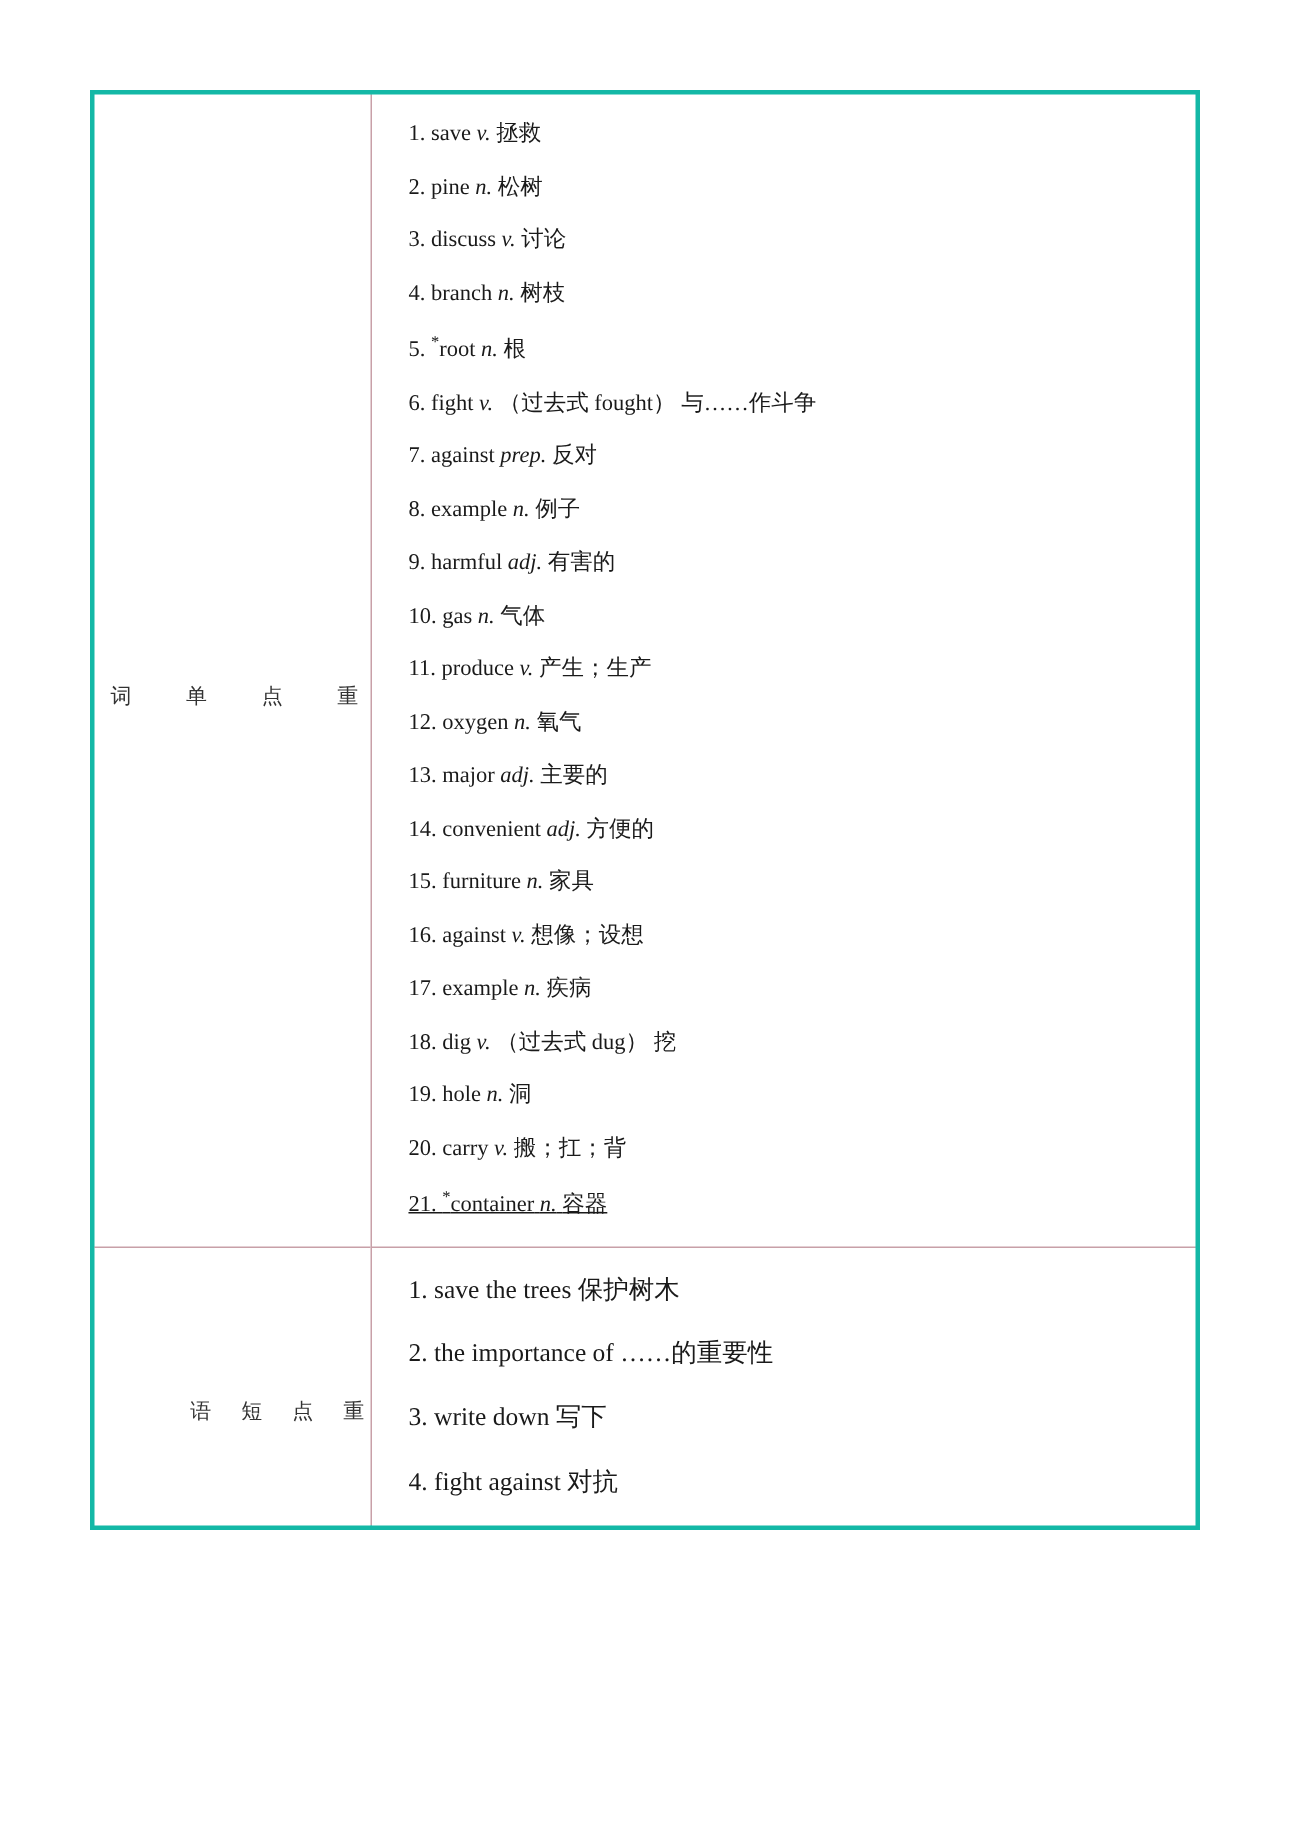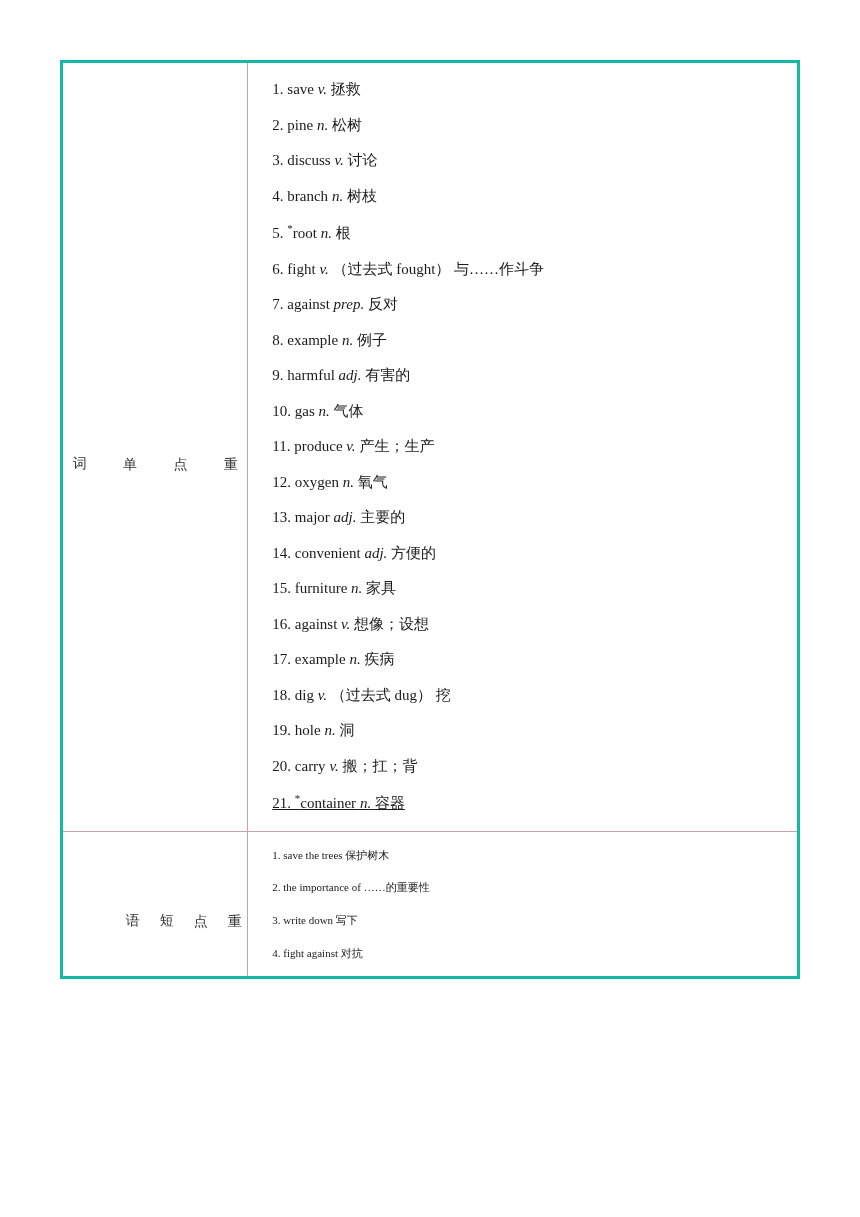--- a/index.html
+++ b/index.html
@@ -113,21 +113,21 @@
     }
 
     .star {
       font-size: 11px;
       vertical-align: super;
     }
 
     .phrase-item {
       margin-bottom: 14px;
       line-height: 1.7;
-      font-size: 11px;
+      font-size: 17px;
     }
 
     .phrase-item:last-child {
       margin-bottom: 0;
     }
 
     .section-divider {
       border-top: 1px solid #c8a0a8;
     }
   </style>

